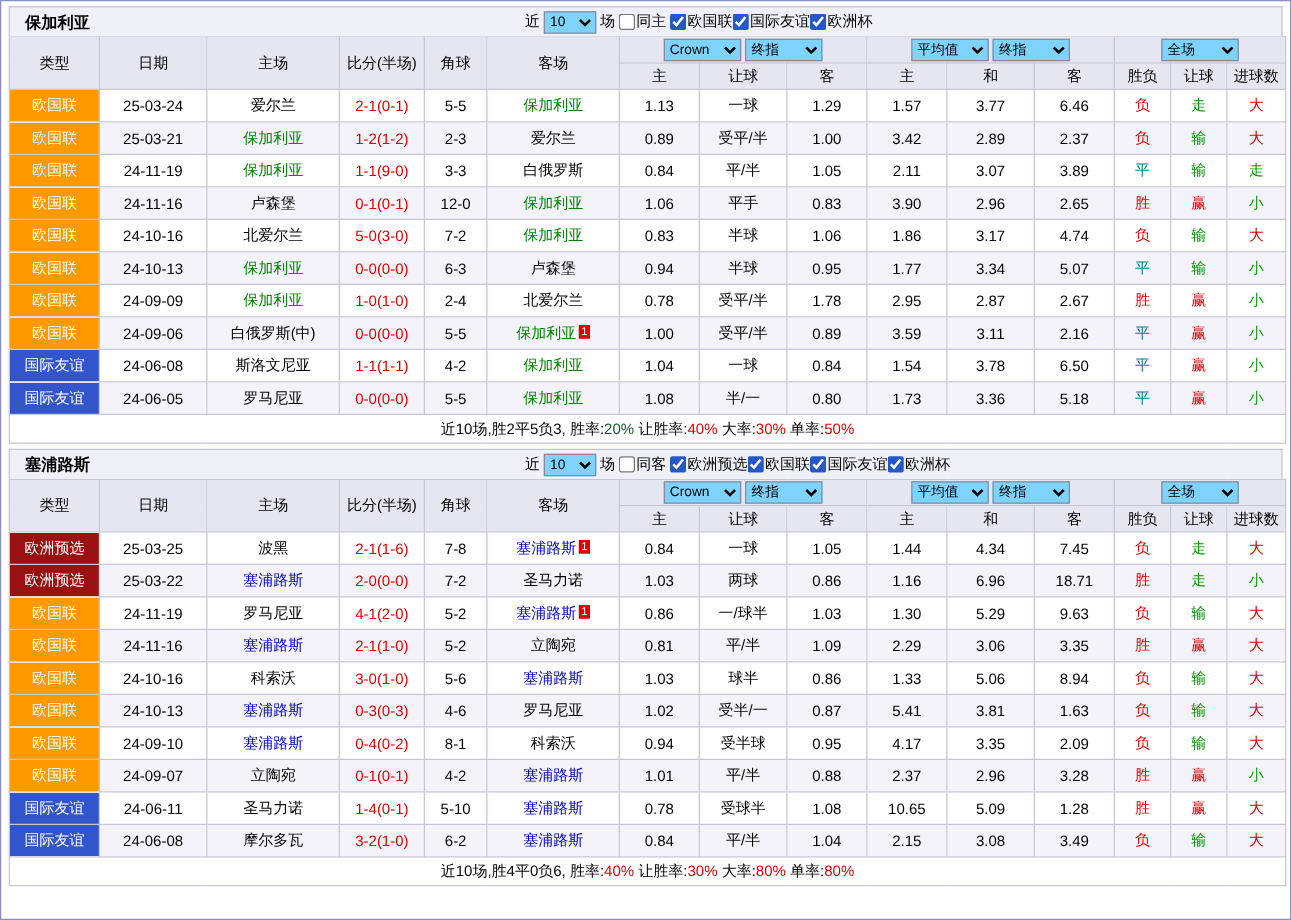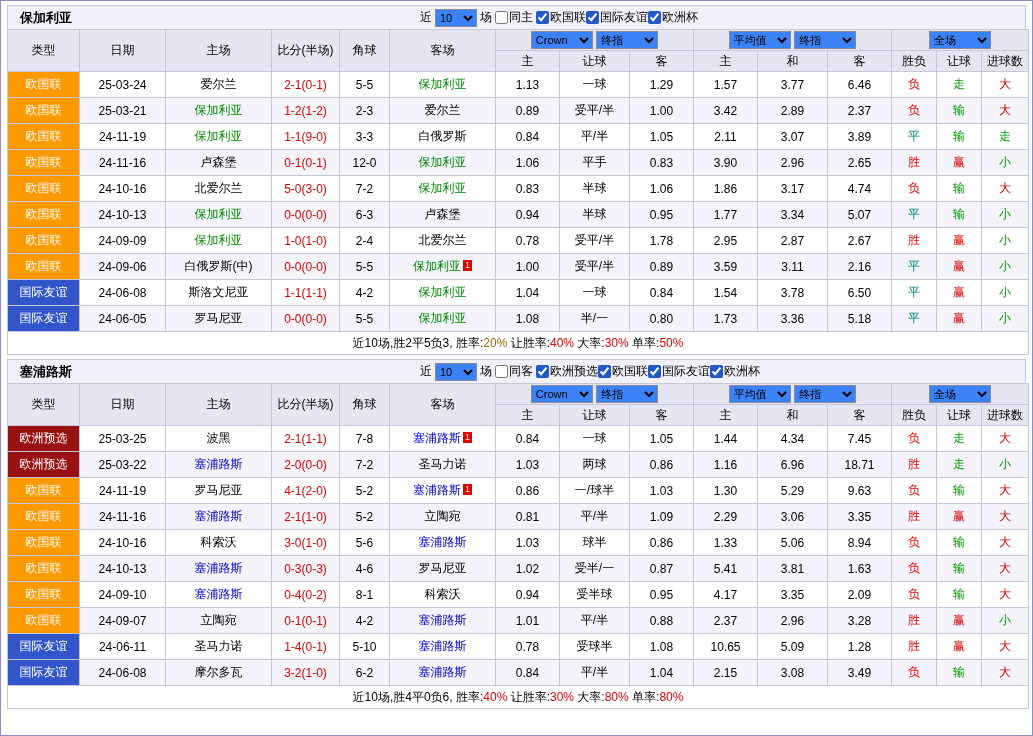--- a/index.html
+++ b/index.html
@@ -20,21 +20,21 @@
   .chk input { width:13px; height:13px; accent-color:#2358c6; margin:0; }
 
   table { width:1021px; border-collapse:collapse; table-layout:fixed; font-size:12px; }
   th, td { border:1px solid #c6c6d8; text-align:center; padding:0; overflow:hidden; white-space:nowrap; }
   thead th { background:#e6e6f2; font-weight:normal; height:21px; color:#000; }
   tbody td { height:26px; background:#fff; color:#000; }
   tbody tr.alt td { background:#f3f3f9; }
   td.league { color:#fff; }
   td.score { color:#e00000; cursor:pointer; }
   tfoot td { height:23px; background:#fff; font-size:12px; }
-  select { font-size:11px; height:18px; border:1px solid #8a8a9a; background:#3b82f6; font-family:inherit; }
+  select { font-size:11px; height:18px; border:1px solid #8a8a9a; background:#7dd3fc; font-family:inherit; }
   .cnt { width:42px; }
   .hsel { width:62px; }
   .card1 { display:inline-block; min-width:9px; height:11px; line-height:11px; background:#e00000; color:#fff; font-size:9px; margin-left:2px; vertical-align:2px; padding:0 1px; }
 </style>
 </head>
 <body>
 
 <div class="page">
 
 
@@ -278,21 +278,21 @@
             <td>1.73</td>
             <td>3.36</td>
             <td>5.18</td>
             <td style="color: rgb(0, 128, 128);">平</td>
             <td style="color: rgb(224, 0, 0);">赢</td>
             <td style="color: rgb(0, 153, 0);">小</td>
           </tr>
         </tbody>
       <tfoot>
         <tr>
-            <td colspan="15" class="summary"><span>近10场,胜2平5负3, 胜率:</span><span style="color: #a16207;">20%</span><span> 让胜率:</span><span style="color: rgb(224, 0, 0);">40%</span><span> 大率:</span><span style="color: rgb(224, 0, 0);">30%</span><span> 单率:</span><span style="color: rgb(224, 0, 0);">50%</span></td>
+            <td colspan="15" class="summary"><span>近10场,胜2平5负3, 胜率:</span><span style="color: #14532d;">20%</span><span> 让胜率:</span><span style="color: rgb(224, 0, 0);">40%</span><span> 大率:</span><span style="color: rgb(224, 0, 0);">30%</span><span> 单率:</span><span style="color: rgb(224, 0, 0);">50%</span></td>
           </tr>
       </tfoot>
     </table>
   </div>
 
   <div class="section">
     <div class="band">
       <span class="team">塞浦路斯</span>
       <div class="controls">
         <span>近</span>
@@ -365,21 +365,21 @@
           <th>胜负</th>
           <th>让球</th>
           <th>进球数</th>
         </tr>
       </thead>
       <tbody>
           <tr>
             <td class="league" style="background: rgb(153, 17, 17);">欧洲预选</td>
             <td>25-03-25</td>
             <td><span>波黑</span></td>
-            <td class="score">2-1(1-1)</td>
+            <td class="score">2-1(1-6)</td>
             <td>7-8</td>
             <td><span style="color: rgb(0, 0, 204);">塞浦路斯</span><span class="card1">1</span></td>
             <td>0.84</td>
             <td>一球</td>
             <td>1.05</td>
             <td>1.44</td>
             <td>4.34</td>
             <td>7.45</td>
             <td style="color: rgb(224, 0, 0);">负</td>
             <td style="color: rgb(0, 153, 0);">走</td>

